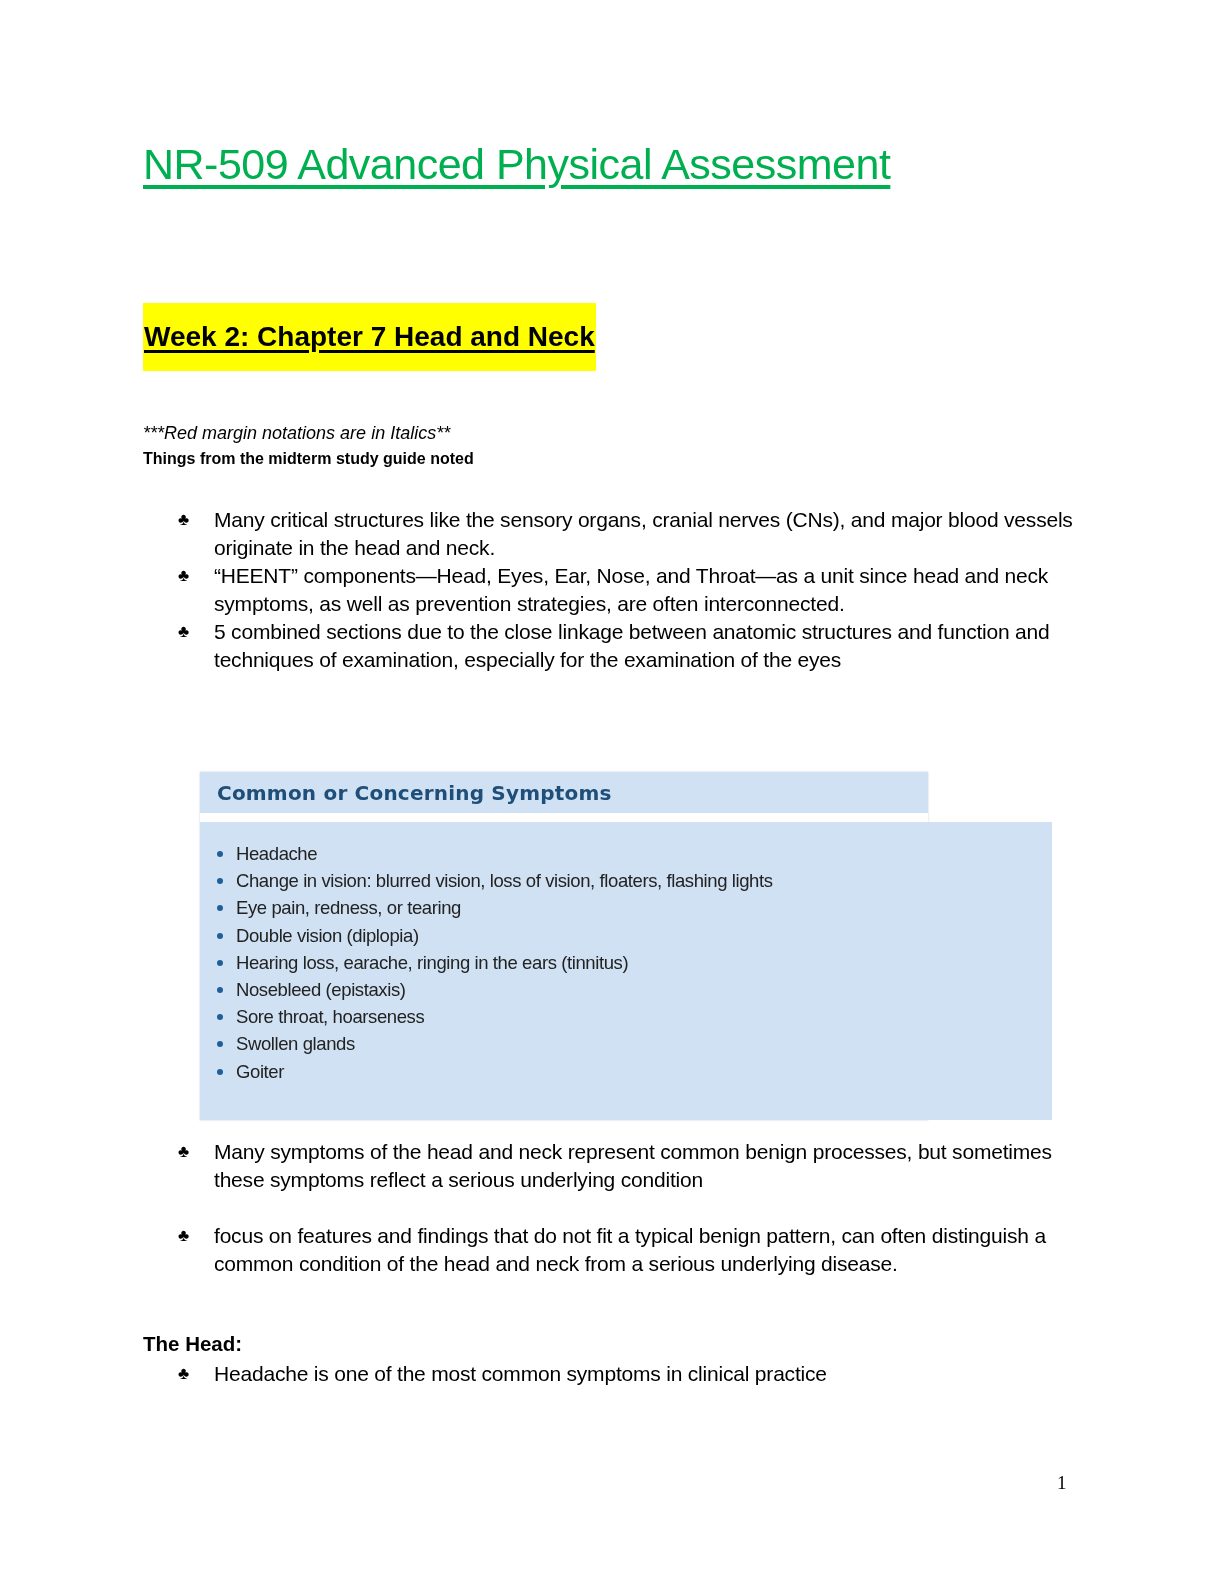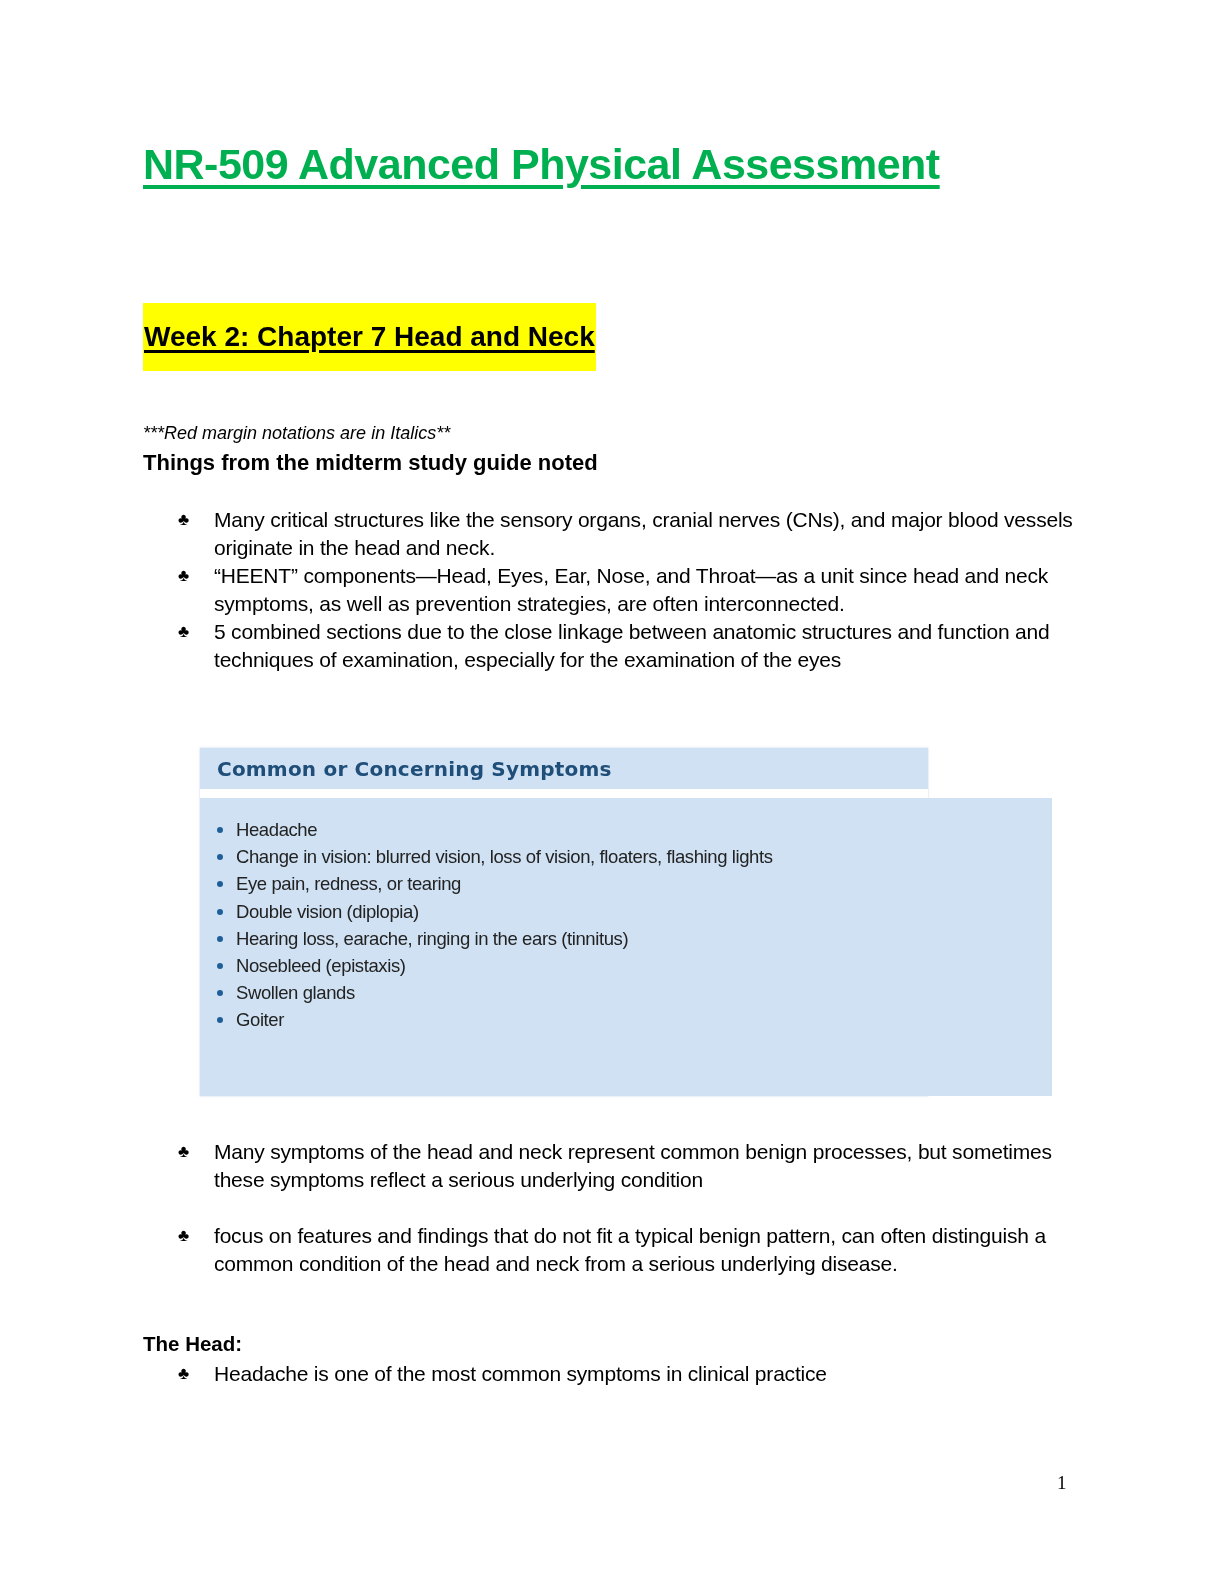--- a/index.html
+++ b/index.html
@@ -3,51 +3,51 @@
   <meta charset="utf-8">
   <style>
     html, body { margin: 0; padding: 0; background: #ffffff; }
     body { width: 1224px; height: 1584px; position: relative; overflow: hidden;
            font-family: "Liberation Sans", sans-serif; color: #000; }
     .page { position: absolute; left: 0; top: 0; width: 1224px; height: 1584px; }
     .abs { position: absolute; }
 
     .doc-title {
       left: 143px; top: 140px;
-      font-size: 43px; font-weight: bold; color: #00b050;
+      font-size: 43px; font-weight: normal; color: #00b050;
       text-decoration: underline; text-decoration-thickness: 4px;
       text-underline-offset: 6px; letter-spacing: -0.5px;
       white-space: nowrap;
     }
     .week-heading {
       left: 143px; top: 303px;
       font-size: 28px; font-weight: bold; color: #000;
       background: #ffff00; text-decoration: underline;
       text-decoration-thickness: 3px; text-underline-offset: 4px;
       white-space: nowrap; padding: 16px 1px; line-height: 36px;
     }
     .note-italic {
       left: 143px; top: 423px; font-size: 18px; font-weight: normal; font-style: italic;
       white-space: nowrap;
     }
     .note-bold {
-      left: 143px; top: 450px; font-size: 22px; font-weight: bold; white-space: nowrap;
+      left: 143px; top: 450px; font-size: 16px; font-weight: bold; white-space: nowrap;
     }
 
     .bullet-list { left: 178px; width: 900px; margin: 0; padding: 0; list-style: none; }
     .bullet-item { position: relative; padding-left: 36px; font-size: 21px; line-height: 28px; letter-spacing: -0.2px; }
     .club { position: absolute; left: 0; top: 0; font-size: 17px; line-height: 28px; color: #000; }
 
     .list-a { top: 506px; }
     .list-b { top: 1138px; }
     .list-b .bullet-item + .bullet-item { margin-top: 28px; }
     .list-c { top: 1360px; }
 
     .symptom-box {
-      left: 200px; top: 748px; width: 728px; height: 348px;
+      left: 200px; top: 772px; width: 728px; height: 348px;
       background: #cfe1f3;
       box-shadow: 0 0 2px rgba(150,180,210,0.6);
     }
     .box-header {
       position: absolute; left: 0; top: 0; width: 728px; height: 41px;
       background: #cfe1f3;
     }
     .box-title {
       position: absolute; left: 17px; top: 9px;
       font-family: "DejaVu Sans", sans-serif; font-weight: bold; font-size: 20px;
@@ -111,20 +111,21 @@
     </div>
     <div class="box-gap"></div>
     <div class="box-body">
       <ul class="symptom-list">
         <li class="symptom-item"><span class="dot"></span><span>Headache</span></li>
         <li class="symptom-item"><span class="dot"></span><span>Change in vision: blurred vision, loss of vision, floaters, flashing lights</span></li>
         <li class="symptom-item"><span class="dot"></span><span>Eye pain, redness, or tearing</span></li>
         <li class="symptom-item"><span class="dot"></span><span>Double vision (diplopia)</span></li>
         <li class="symptom-item"><span class="dot"></span><span>Hearing loss, earache, ringing in the ears (tinnitus)</span></li>
         <li class="symptom-item"><span class="dot"></span><span>Nosebleed (epistaxis)</span></li>
+        <li class="symptom-item"><span class="dot"></span><span>Sore throat, hoarseness</span></li>
         <li class="symptom-item"><span class="dot"></span><span>Swollen glands</span></li>
         <li class="symptom-item"><span class="dot"></span><span>Goiter</span></li>
       </ul>
     </div>
   </div>
 
   <ul class="abs bullet-list list-b">
     <li class="bullet-item">
       <span class="club">♣</span>
       <span>Many symptoms of the head and neck represent common benign processes, but sometimes these symptoms reflect a serious underlying condition</span>

